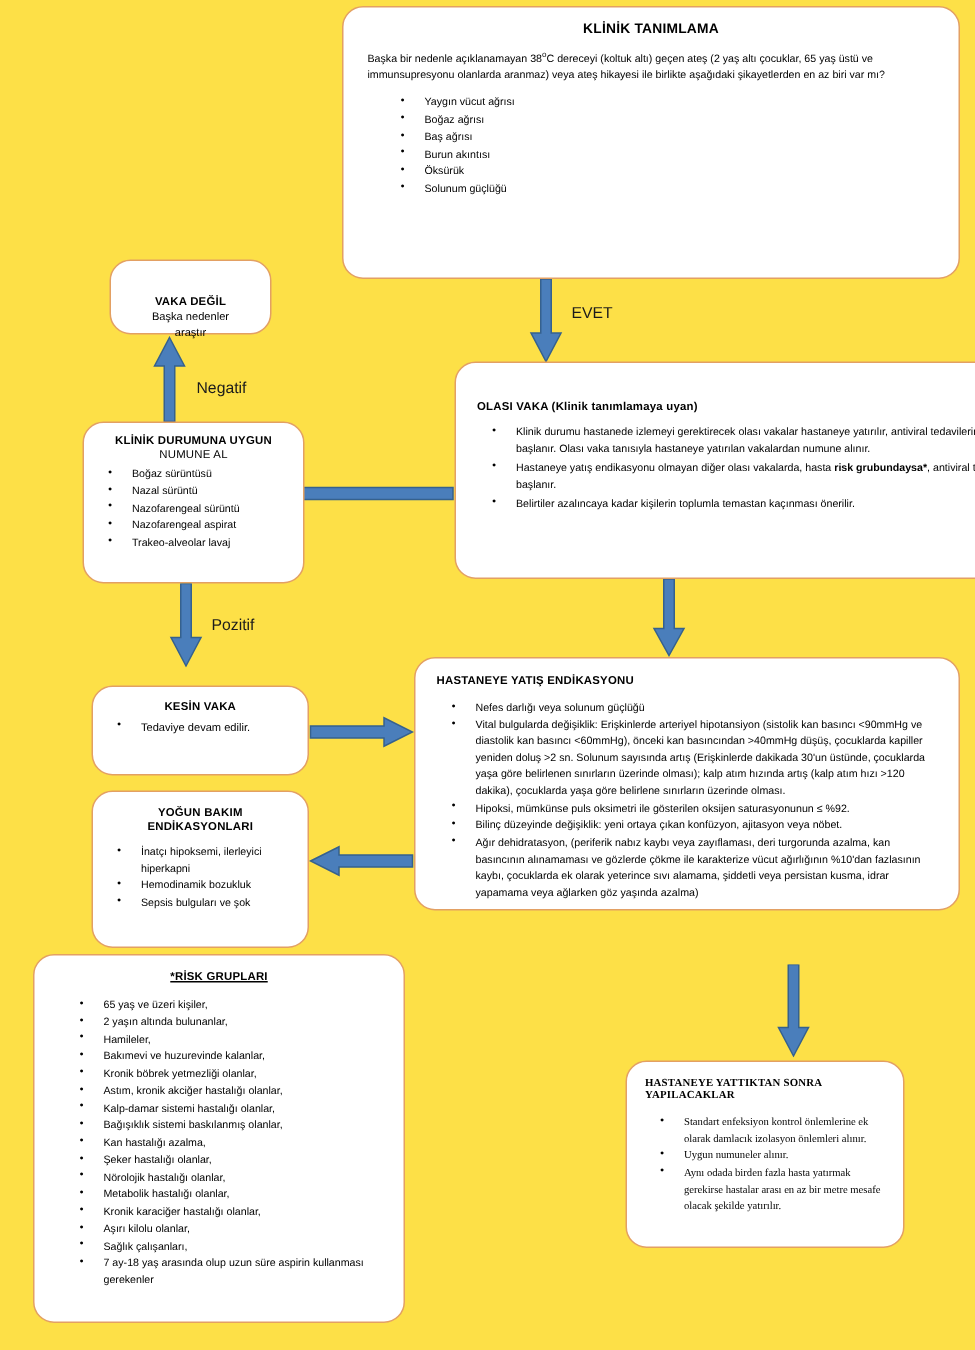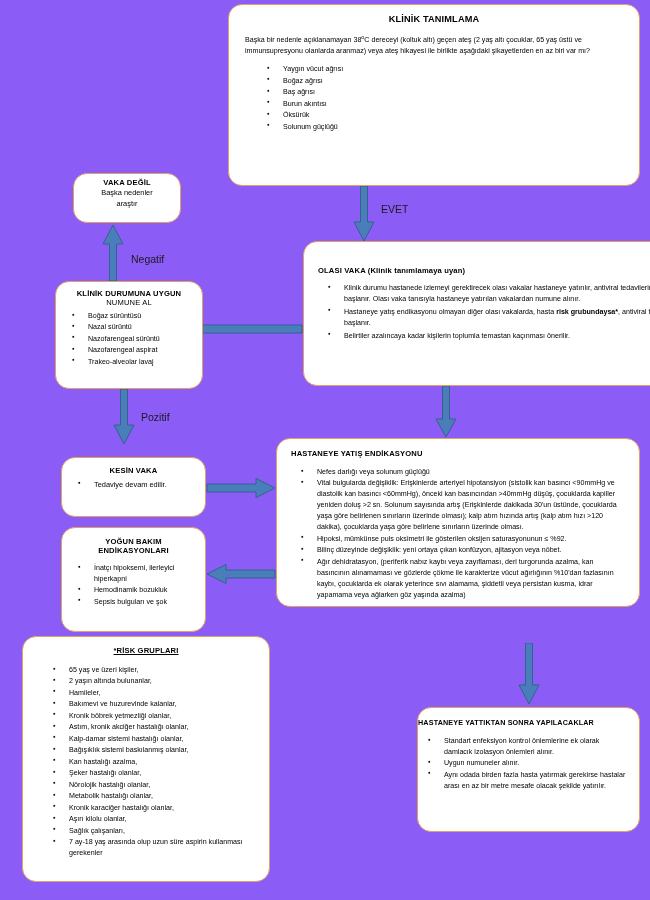--- a/index.html
+++ b/index.html
@@ -8,21 +8,21 @@
     background: #ffffff;
   }
   body {
     font-family: "Liberation Sans", sans-serif;
     color: #000000;
   }
   #canvas {
     position: relative;
     width: 650px;
     height: 900px;
-    background: #8b5cf6;
+    background: #fde047;
     overflow: hidden;
   }
   .box {
     position: absolute;
     box-sizing: border-box;
     border: 1.6px solid #E3A063;
     border-radius: 14px;
     background: #ffffff;
   }
   .box-title {
@@ -117,21 +117,21 @@
     </ul>
   </div>
 
   <div class="arrow" style="left:352px; top:186px; width:24px; height:56px;">
     <svg viewBox="0 0 24 56" preserveAspectRatio="none">
       <polygon points="8.5,0 15.5,0 15.5,36 22,36 12,55 2,36 8.5,36" fill="#4A7EBB" stroke="#35618E" stroke-width="1"></polygon>
     </svg>
   </div>
   <div class="edge-label" style="left:381px; top:203px;">EVET</div>
 
-  <div class="box" style="left:73px; top:173px; width:108px; height:50px; padding:4px 6px 0 6px;">
+  <div class="box" style="left:73px; top:173px; width:108px; height:50px; padding:22px 6px 0 6px;">
     <div class="box-title">VAKA DEĞİL</div>
     <div class="body-text" style="text-align:center; font-size:7.4px;">Başka nedenler</div>
     <div class="body-text" style="text-align:center; font-size:7.4px;">araştır</div>
   </div>
 
   <div class="arrow" style="left:101px; top:224px; width:24px; height:58px;">
     <svg viewBox="0 0 24 58" preserveAspectRatio="none">
       <polygon points="12,1 22,20 15.5,20 15.5,57 8.5,57 8.5,20 2,20" fill="#4A7EBB" stroke="#35618E" stroke-width="1"></polygon>
     </svg>
   </div>
@@ -244,21 +244,21 @@
       <li>Şeker hastalığı olanlar,</li>
       <li>Nörolojik hastalığı olanlar,</li>
       <li>Metabolik hastalığı olanlar,</li>
       <li>Kronik karaciğer hastalığı olanlar,</li>
       <li>Aşırı kilolu olanlar,</li>
       <li>Sağlık çalışanları,</li>
       <li>7 ay-18 yaş arasında olup uzun süre aspirin kullanması gerekenler</li>
     </ul>
   </div>
 
-  <div class="box" style="left:417px; top:707px; width:223px; height:125px; padding:10px 12px 0 0;">
+  <div class="box" style="left:417px; top:707px; width:186px; height:125px; padding:10px 12px 0 12px;font-family:Liberation Serif, serif;">
     <div class="box-title left" style="font-size:7.2px; margin-bottom:9px;">HASTANEYE YATTIKTAN SONRA YAPILACAKLAR</div>
     <ul class="blist mid">
       <li>Standart enfeksiyon kontrol önlemlerine ek olarak damlacık izolasyon önlemleri alınır.</li>
       <li>Uygun numuneler alınır.</li>
       <li>Aynı odada birden fazla hasta yatırmak gerekirse hastalar arası en az bir metre mesafe olacak şekilde yatırılır.</li>
     </ul>
   </div>
 
 </div>
 

